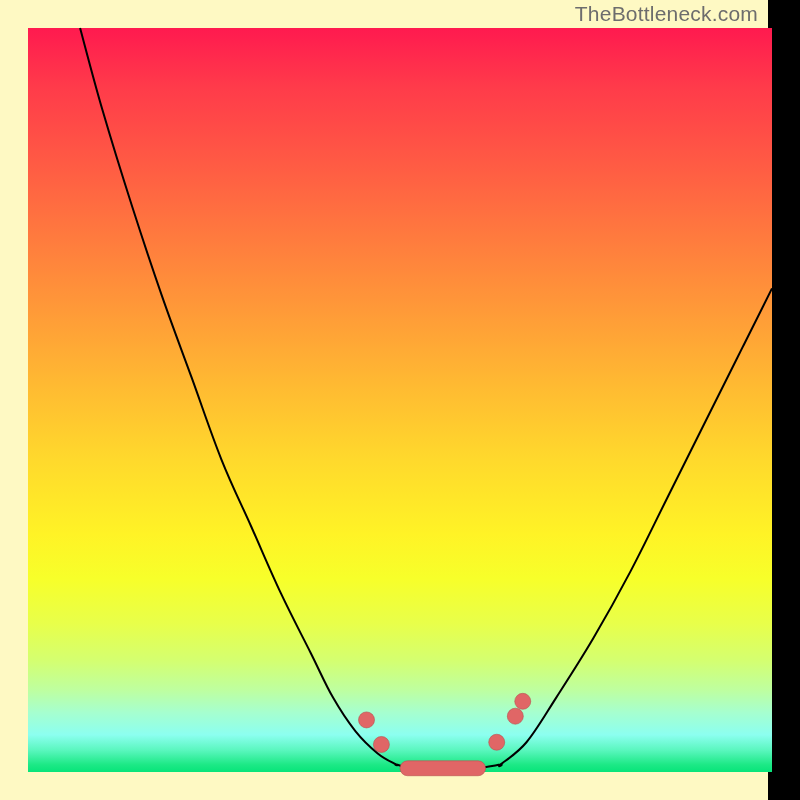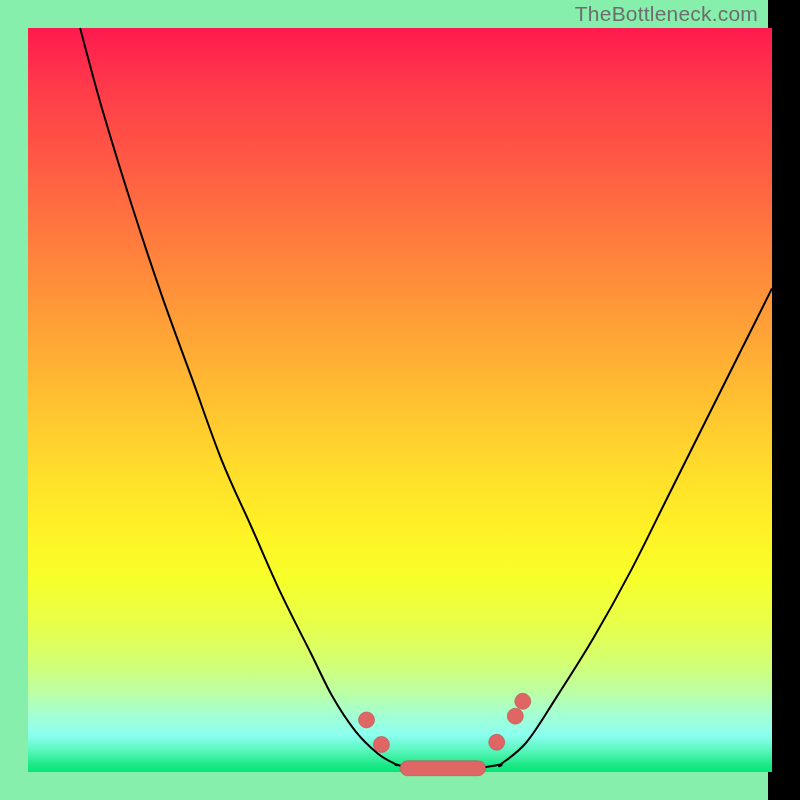--- a/index.html
+++ b/index.html
@@ -8,21 +8,21 @@
     width: 800px;
     height: 800px;
     overflow: hidden;
     background: #000;
     font-family: Arial, Helvetica, sans-serif;
   }
   .frame {
     position: relative;
     width: 768px;
     height: 800px;
-    background: #86efac;
+    background: #fef9c3;
   }
   .plot {
     position: absolute;
     left: 28px;
     top: 28px;
     width: 744px;
     height: 744px;
     background: linear-gradient(to bottom,
       #ff1a4f 0%,
       #ff3b4a 8%,

